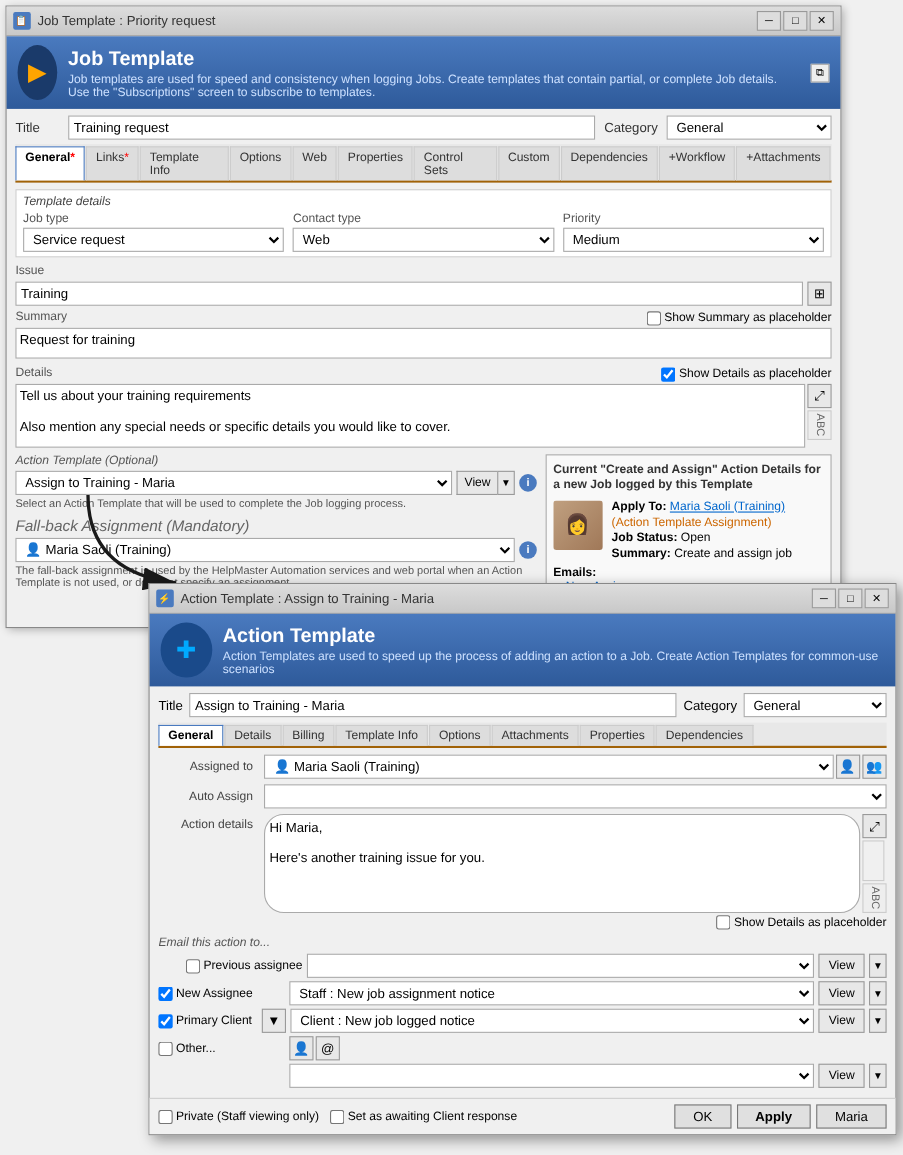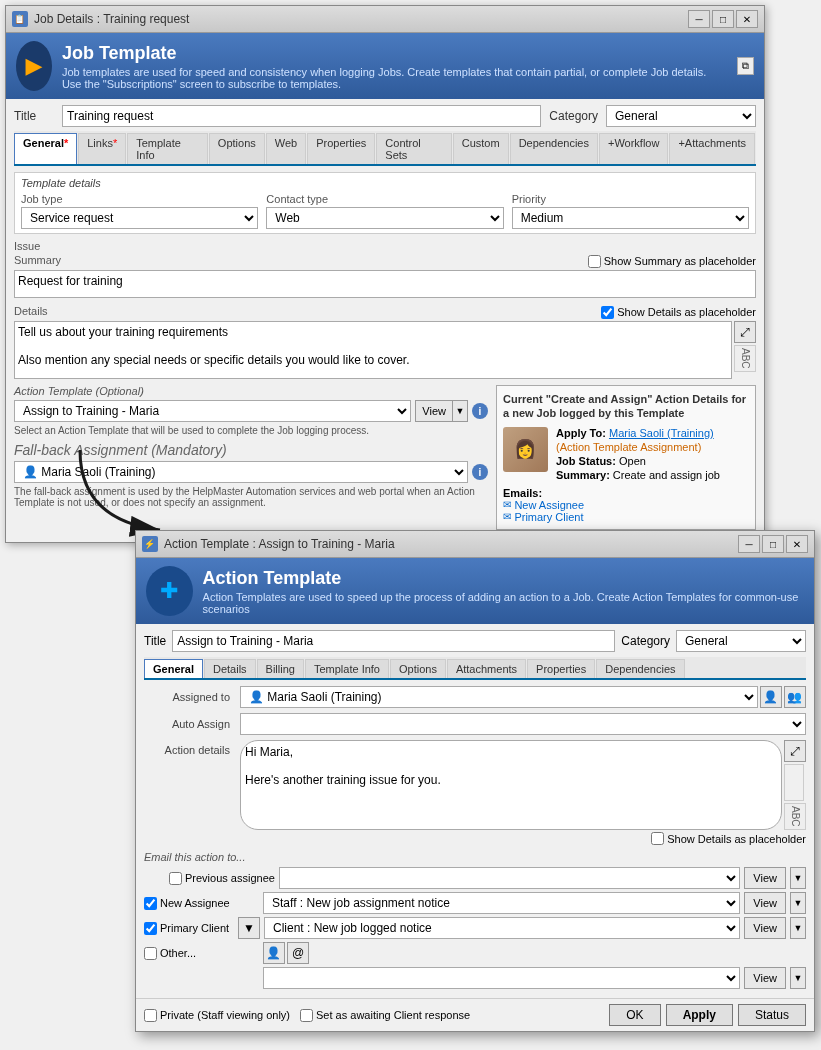--- a/index.html
+++ b/index.html
@@ -107,21 +107,21 @@
       height: 22px;
       border: 1px solid #aaa;
       padding: 1px 4px;
       font-size: 12px;
       background: white;
     }
 
     
     .tabs {
       display: flex;
-      border-bottom: 2px solid #0369a1;
+      border-bottom: 2px solid #a16207;
       background: #e8e8e8;
       padding-top: 2px;
     }
     .tab {
       padding: 3px 8px;
       font-size: 11px;
       cursor: pointer;
       border: 1px solid #ccc;
       border-bottom: none;
       background: #ddd;
@@ -422,21 +422,21 @@
       cursor: pointer;
     }
   </style>
 </head>
 <body>
 
 <div class="main-window">
 
   <div class="window-titlebar">
     <span class="title-icon">📋</span>
-    <span class="title-text">Job Details : Training request</span>
+    <span class="title-text">Job Template : Priority request</span>
     <div class="window-controls">
       <button class="win-btn">─</button>
       <button class="win-btn">□</button>
       <button class="win-btn close">✕</button>
     </div>
   </div>
 
   <div class="header-section">
     <div class="header-logo">
       <span style="color:#ffa500; font-size:22px;">▶</span>
@@ -494,20 +494,24 @@
           <div class="field-label">Priority</div>
           <select class="form-select" style="width:100%;">
             <option>Medium</option>
           </select>
         </div>
       </div>
     </div>
 
     
     <div class="field-label">Issue</div>
+    <div class="issue-row">
+      <input type="text" style="flex: 1 1 0%; height: 22px; border: 1px solid rgb(170, 170, 170); padding: 2px 4px; font-size: 12px;" value="Training">
+      <button class="small-icon-btn">⊞</button>
+    </div>
 
     
     <div class="summary-row">
       <span class="field-label">Summary</span>
       <label class="checkbox-label">
         <input type="checkbox" style="">
         <span>Show Summary as placeholder</span>
       </label>
     </div>
     <textarea class="summary-textarea" style="">Request for training</textarea>
@@ -757,16 +761,16 @@
         <span>Private (Staff viewing only)</span>
       </label>
       <label class="checkbox-label">
         <input type="checkbox" style="">
         <span>Set as awaiting Client response</span>
       </label>
     </div>
     <div class="ok-cancel-row">
       <button class="btn-primary">OK</button>
       <button class="btn-apply">Apply</button>
-      <button class="btn-primary">Status</button>
+      <button class="btn-primary">Maria</button>
     </div>
   </div>
 </div>
 
 </body></html>

